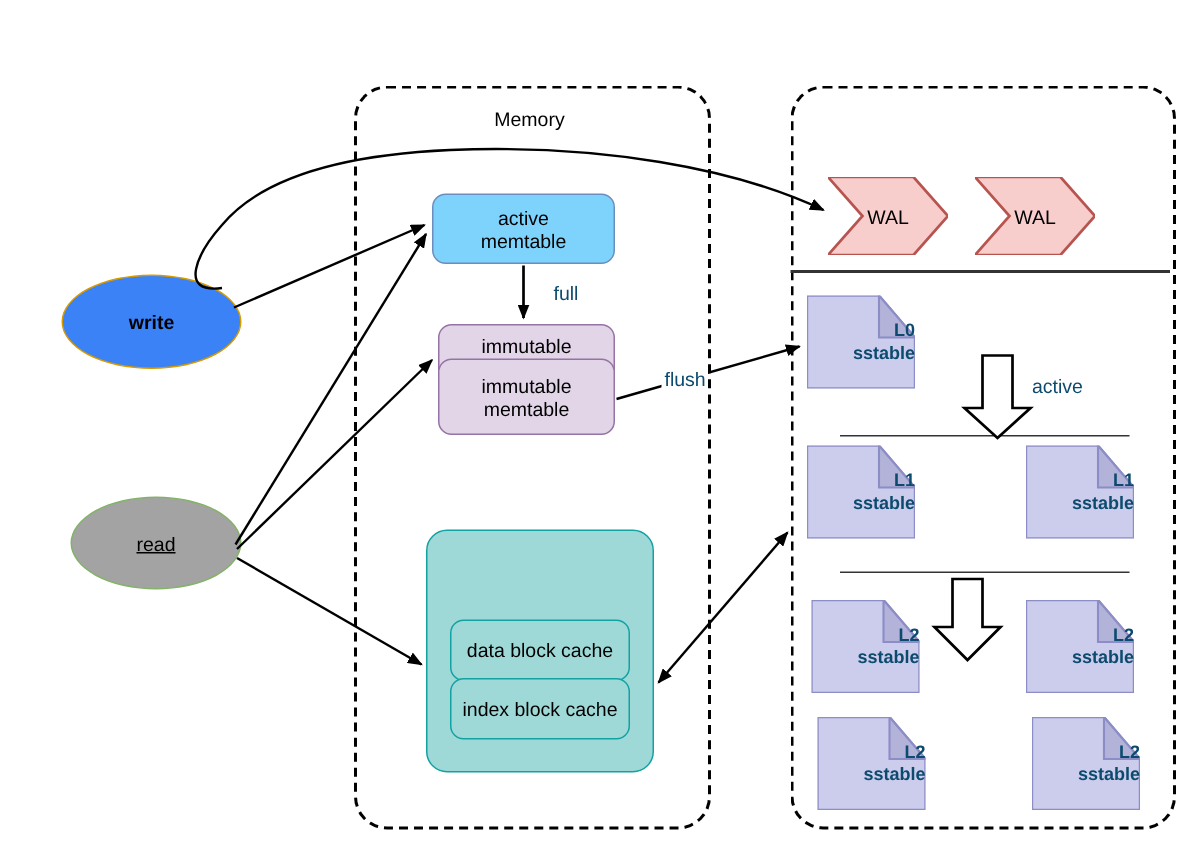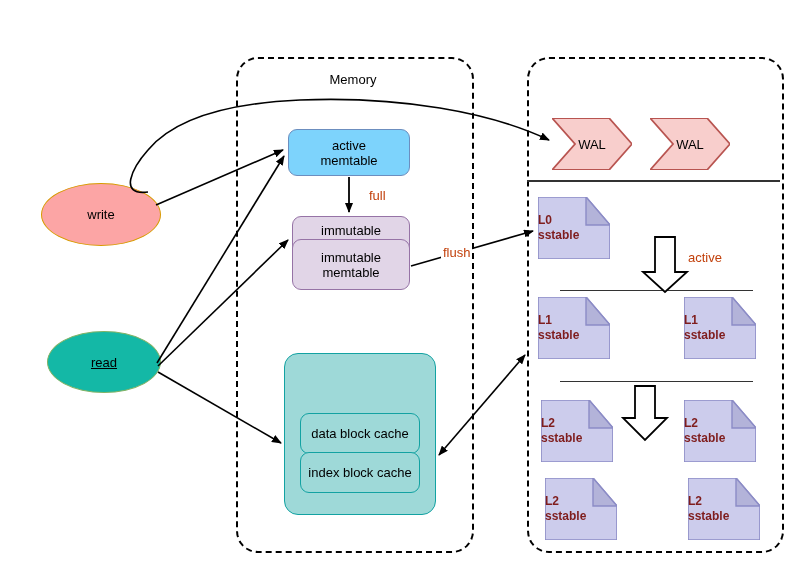--- a/index.html
+++ b/index.html
@@ -14,35 +14,35 @@
         justify-content:center;text-align:center;font-size:13px;line-height:15px;}
 
   .rbox{border-radius:9px;border:1.6px solid;}
   .active-memtable{background:#7dd3fc;border-color:#6c8ebf;}
   .immutable{background:#e1d5e7;border-color:#9673a6;}
 
   .cache-outer{background:#9ed9d8;border:1.8px solid #13a2a2;border-radius:14px;}
   .cache-inner{background:#9ed9d8;border:1.4px solid #13a2a2;border-radius:9px;}
 
   .ellipse{border-radius:50%;border:1.6px solid;}
-  .write-el{background:#fca5a5;border-color:#d79b00;}
-  .read-el{background:#14b8a6;border-color:#82b366;text-decoration:underline;}
+  .write-el{background:#3b82f6;border-color:#d79b00;font-weight:bold;}
+  .read-el{background:#a3a3a3;border-color:#82b366;text-decoration:underline;}
 
   .wal{position:absolute;}
   .wal span{position:absolute;left:0;top:0;width:100%;height:100%;
             display:flex;align-items:center;justify-content:center;
             font-size:13px;font-weight:normal;color:#000;}
 
   .sstable{position:absolute;}
   .sstable .lbl{position:absolute;left:0;right:0;top:50%;transform:translateY(-50%);
-                text-align:left;font-size:12px;line-height:15px;font-weight:bold;
-                color:#7f1d1d;pointer-events:none;}
+                text-align:right;font-size:12px;line-height:15px;font-weight:bold;
+                color:#0c4a6e;pointer-events:none;}
   .sstable .lbl .lv{display:block;}
 
-  .edge-label{position:absolute;font-size:13px;color:#c2410c;background:#fff;
+  .edge-label{position:absolute;font-size:13px;color:#0c4a6e;background:#fff;
               padding:0 2px;white-space:nowrap;}
 
   svg.overlay{position:absolute;left:0;top:0;width:798px;height:573px;overflow:visible;}
 </style>
 </head>
 <body>
 
 <div id="stage">
 
   <div class="panel" style="left:236px;top:57px;width:234px;height:492px;"></div>

